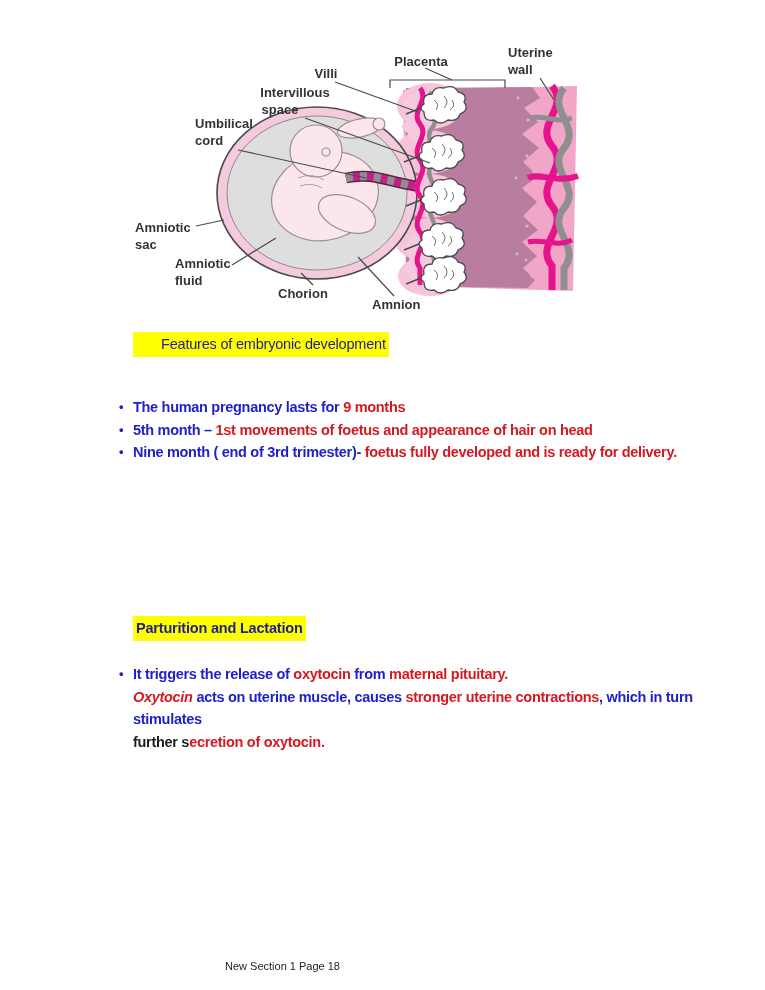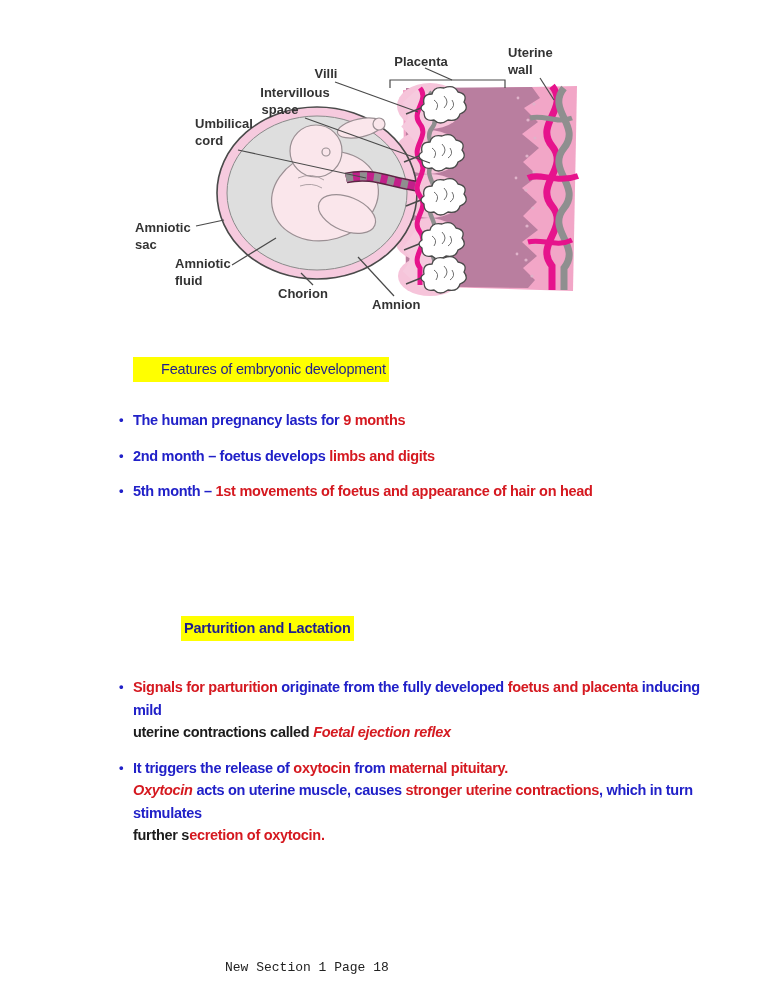--- a/index.html
+++ b/index.html
@@ -11,36 +11,36 @@
   
   .diagram{position:absolute;left:120px;top:28px;}
   .dlabel{font:600 13px "Liberation Sans",sans-serif;fill:#333;}
   .dline{stroke:#4a4a4a;stroke-width:1.2;fill:none;}
   
   .hl{
     position:absolute;left:133px;display:inline-block;
     background:#ffff00;color:#1f1f8e;font-size:14.5px;line-height:21px;
     padding:2px 3px;letter-spacing:-0.2px;white-space:nowrap;
   }
-  .hl.bold{font-weight:bold;margin-left:48px;}
+  .hl.bold{font-weight:bold;}
   ul.bullets{
     position:absolute;left:118px;margin:0;padding:0;list-style:none;
     font-weight:bold;font-size:14.5px;line-height:22.5px;letter-spacing:-0.3px;
   }
-  li.bullet{position:relative;padding-left:15px;white-space:nowrap;margin-top:13px;}
+  li.bullet{position:relative;padding-left:15px;white-space:nowrap;}
   li.bullet::before{
     content:"•";position:absolute;left:1px;top:0;color:#2121c8;font-size:13px;
   }
   .c-blue{color:#2121c8;}
   .c-red{color:#d51920;}
   .c-black{color:#1c1c1c;}
   .c-red-italic{color:#d51920;font-style:italic;}
   .footer{
     position:absolute;left:225px;top:960px;
-    font-family:Liberation Mono, monospace;font-size:13px;color:#222;
+    font-family:Liberation Sans, sans-serif;font-size:11px;color:#222;
   }
 </style>
 </head>
 <body>
 
 <div class="page">
 
   <svg class="diagram" width="470" height="290" viewBox="0 0 470 290">
     <defs>
       <g id="villus">
@@ -149,30 +149,29 @@
     <text class="dlabel" x="75" y="100">Umbilical</text>
     <text class="dlabel" x="75" y="117">cord</text>
     <text class="dlabel" x="15" y="204">Amniotic</text>
     <text class="dlabel" x="15" y="221">sac</text>
     <text class="dlabel" x="55" y="240">Amniotic</text>
     <text class="dlabel" x="55" y="257">fluid</text>
     <text class="dlabel" x="158" y="270">Chorion</text>
     <text class="dlabel" x="252" y="281">Amnion</text>
   </svg>
 
-  <div class="hl" style="top:357px;padding-left:28px;">Features of embryonic development</div>
+  <div class="hl" style="top:332px;padding-left:28px;">Features of embryonic development</div>
 
   <ul class="bullets" style="top:396px;">
       <li class="bullet"><span class="c-blue">The human pregnancy lasts for </span><span class="c-red">9 months</span></li>
-      <li class="bullet"><span class="c-blue">2nd month – foetus develops </span><span class="c-red">limbs and digits</span></li>
       <li class="bullet"><span class="c-blue">5th month – </span><span class="c-red">1st movements of foetus and appearance of hair on head</span></li>
+      <li class="bullet"><span class="c-blue">Nine month ( end of 3rd trimester)- </span><span class="c-red">foetus fully developed and is ready for delivery.</span></li>
     </ul>
 
   <div class="hl bold" style="top:616px;">Parturition and Lactation</div>
 
   <ul class="bullets" style="top:663px;">
-      <li class="bullet"><span class="c-red">Signals for parturition </span><span class="c-blue">originate from the fully developed </span><span class="c-red">foetus and placenta </span><span class="c-blue">inducing</span><br><span class="c-blue">mild</span><br><span class="c-black">uterine contractions called </span><span class="c-red-italic">Foetal ejection reflex</span></li>
       <li class="bullet"><span class="c-blue">It triggers the release of </span><span class="c-red">oxytocin </span><span class="c-blue">from </span><span class="c-red">maternal pituitary.</span><br><span class="c-red-italic">Oxytocin</span><span class="c-blue"> acts on uterine muscle, causes </span><span class="c-red">stronger uterine contractions</span><span class="c-blue">, which in turn</span><br><span class="c-blue">stimulates</span><br><span class="c-black">further s</span><span class="c-red">ecretion of oxytocin.</span></li>
     </ul>
 
   <div class="footer">New Section 1 Page 18</div>
 
 </div>
 
 </body></html>

